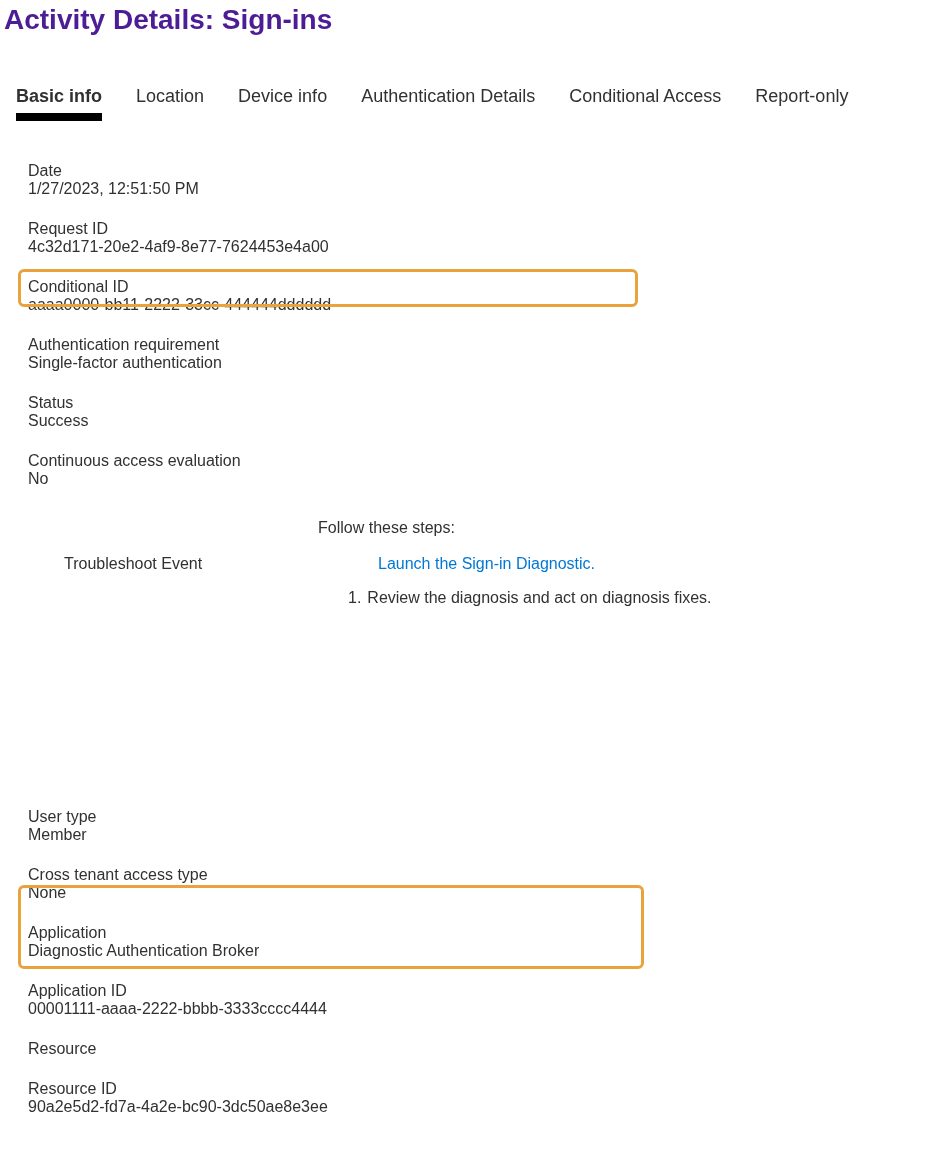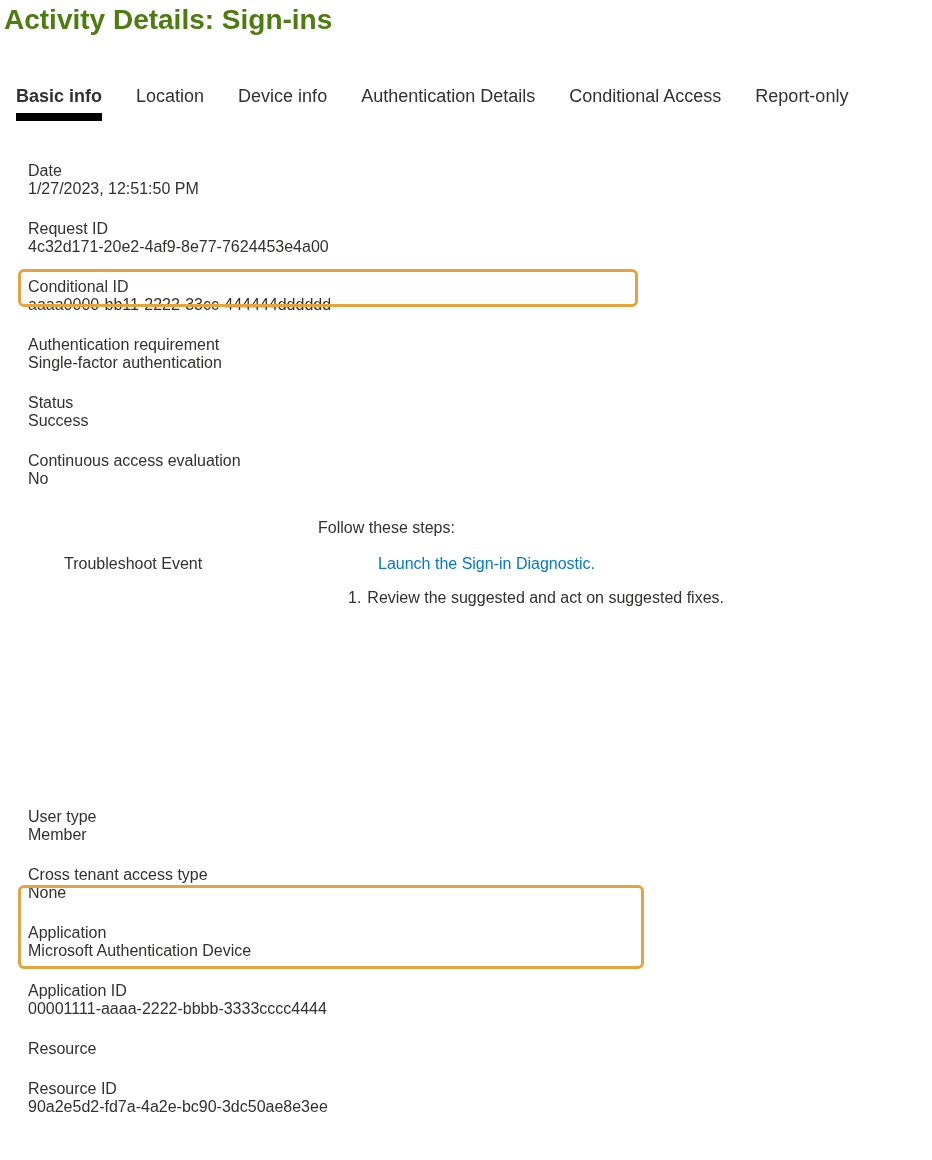--- a/index.html
+++ b/index.html
@@ -10,21 +10,21 @@
     body {
       font-family: "Segoe UI", -apple-system, BlinkMacSystemFont, sans-serif;
       background: #ffffff;
       color: #323130;
       padding: 4px 2px;
       width: 932px;
     }
     .page-title {
       font-size: 28px;
       font-weight: 600;
-      color: #4d7c0f;
+      color: #4c1d95;
       margin-bottom: 50px;
       padding-left: 2px;
     }
     .tabs {
       display: flex;
       gap: 34px;
       border-bottom: none;
       padding-left: 14px;
       margin-bottom: 30px;
     }
@@ -159,41 +159,41 @@
     <div class="label">Continuous access evaluation</div>
     <div class="value">No</div>
   </div>
 
   <div class="troubleshoot-block">
     <div class="troubleshoot-label">Troubleshoot Event</div>
     <div class="troubleshoot-content">
       <div class="troubleshoot-intro">Follow these steps:</div>
       <div class="diag-link">Launch the Sign-in Diagnostic.</div>
       <div class="ol-item">
-        <span class="ol-num">1.</span><span>Review the suggested and act on suggested fixes.</span>
+        <span class="ol-num">1.</span><span>Review the diagnosis and act on diagnosis fixes.</span>
       </div>
     </div>
   </div>
 
   <div class="section2">
     <div class="highlight-box2" style="left:-10px; width:626px; top:88px; height:84px;"></div>
 
     <div class="row">
       <div class="label">User type</div>
       <div class="value">Member</div>
     </div>
 
     <div class="row">
       <div class="label">Cross tenant access type</div>
       <div class="value">None</div>
     </div>
 
     <div class="row">
       <div class="label">Application</div>
-      <div class="value">Microsoft Authentication Device</div>
+      <div class="value">Diagnostic Authentication Broker</div>
     </div>
 
     <div class="row">
       <div class="label">Application ID</div>
       <div class="value">00001111-aaaa-2222-bbbb-3333cccc4444</div>
     </div>
 
     <div class="row">
       <div class="label">Resource</div>
       <div class="value"></div>

